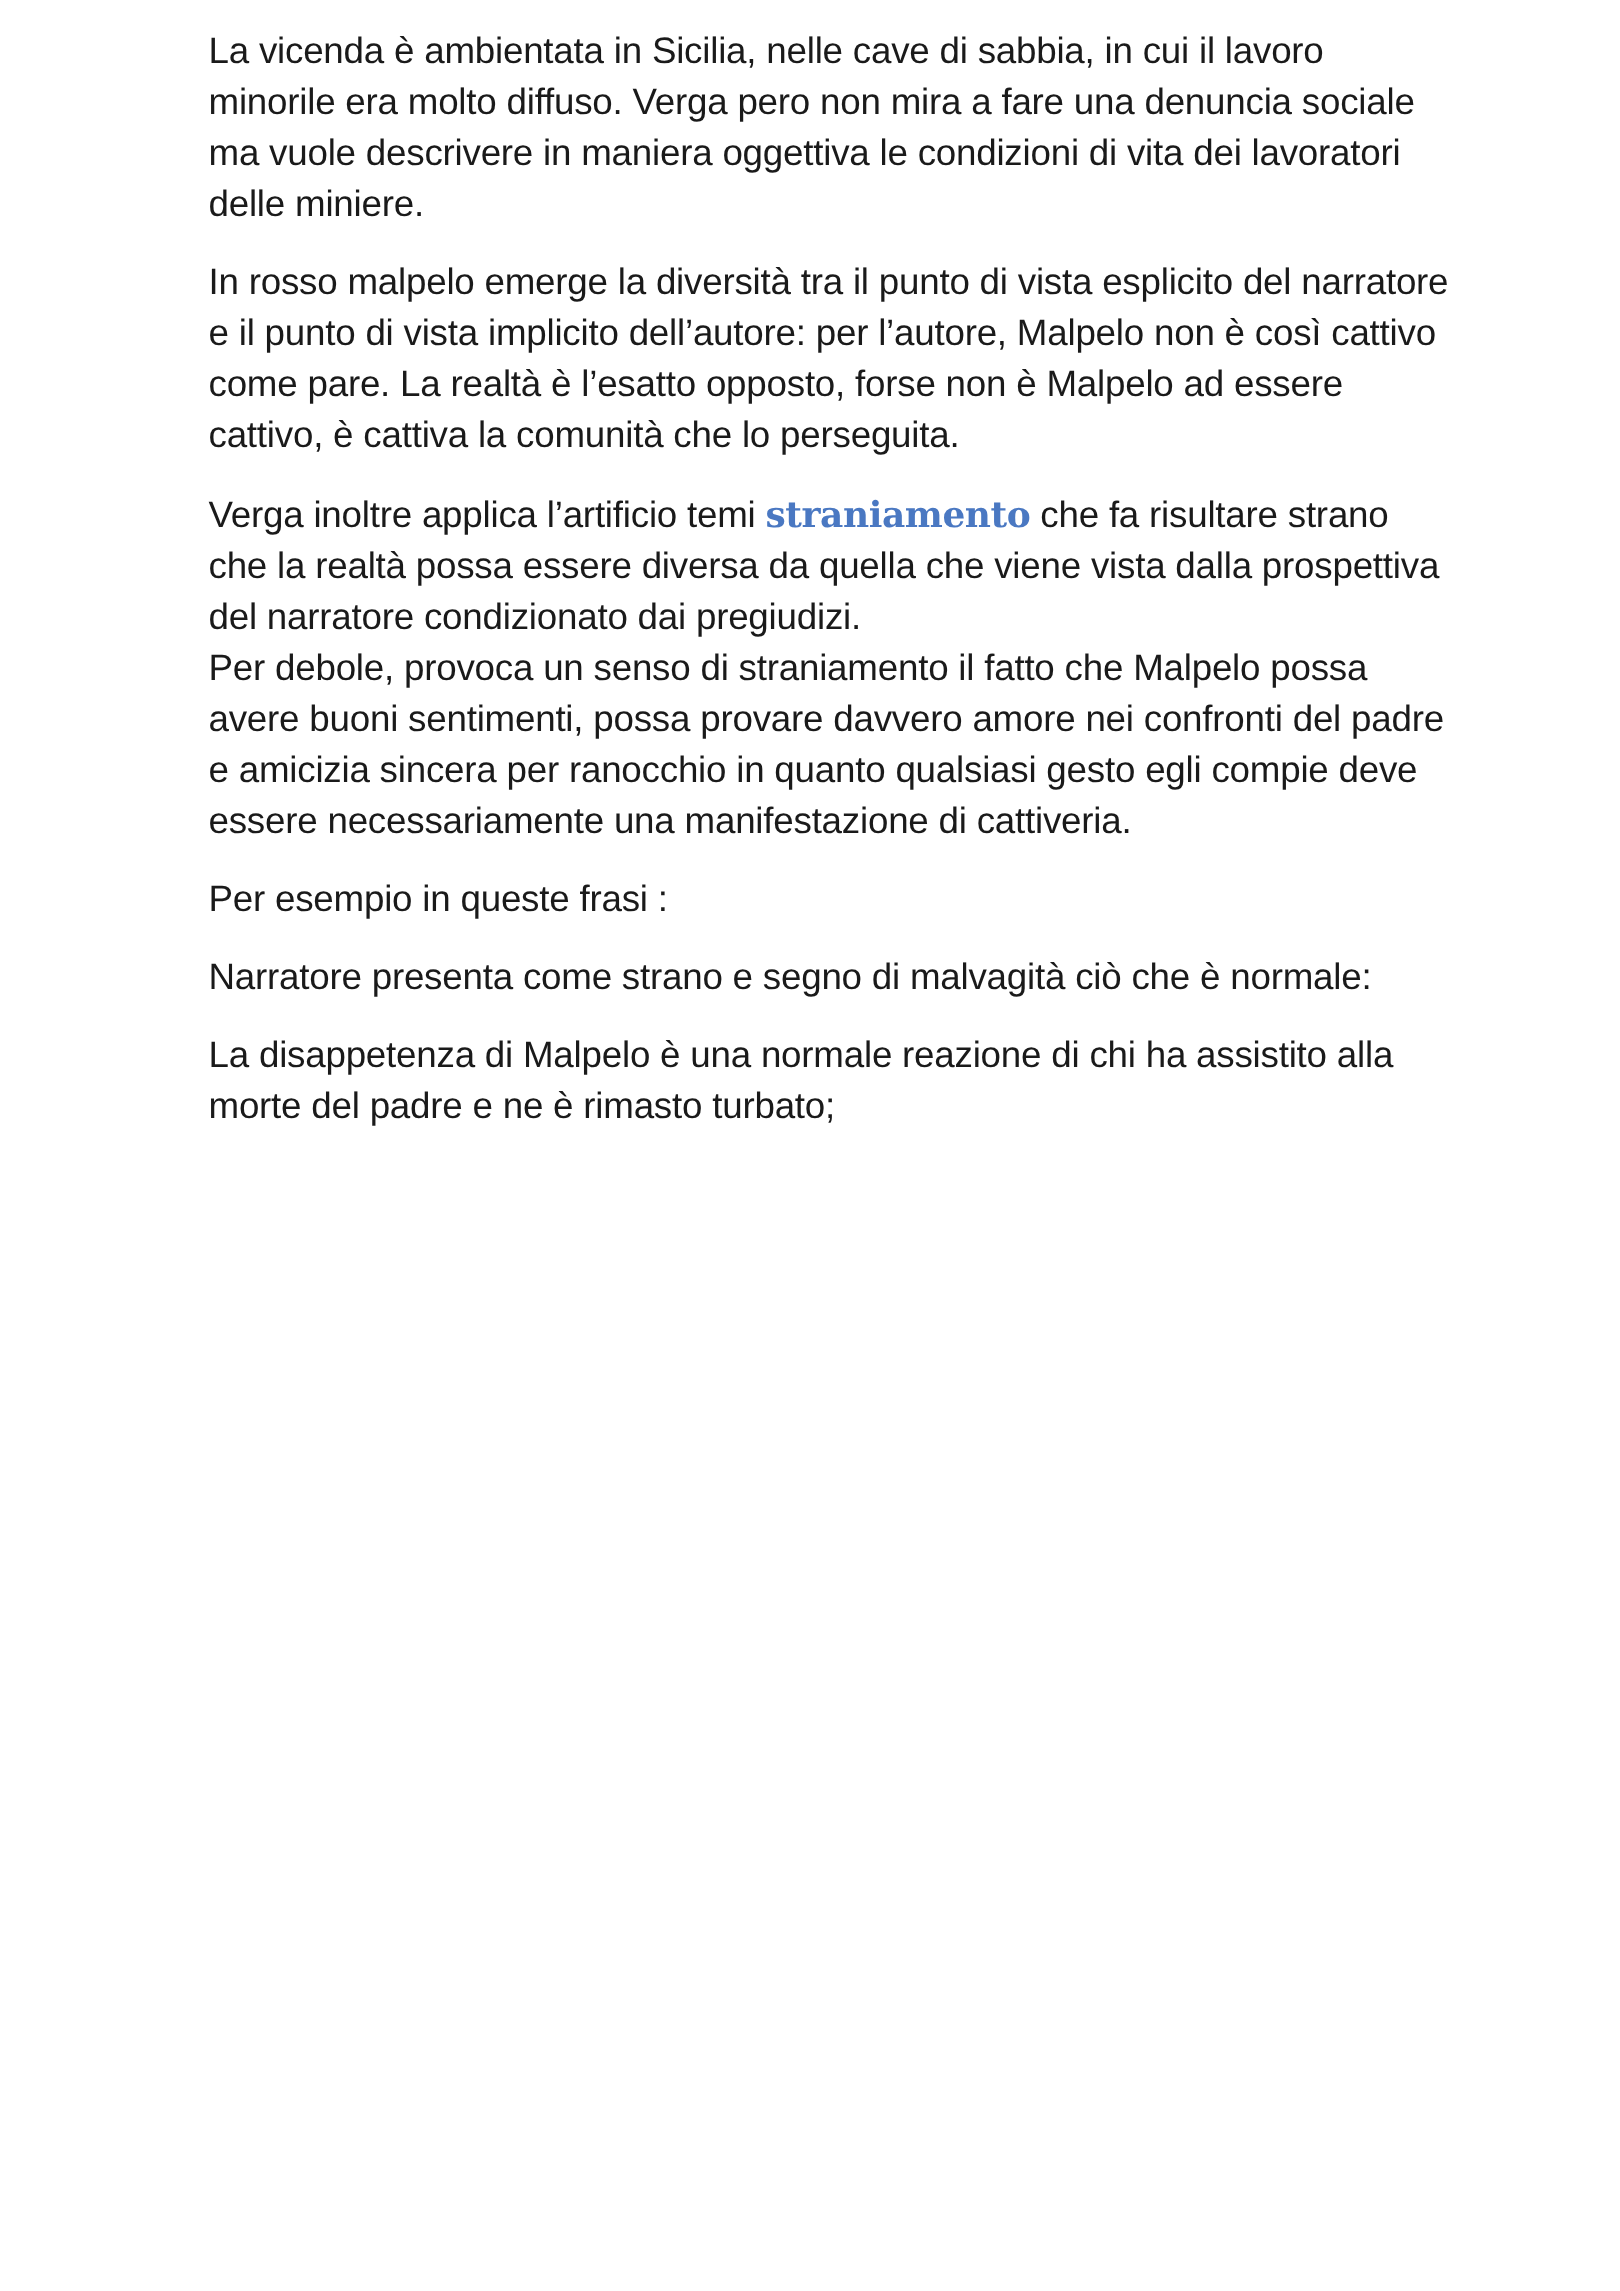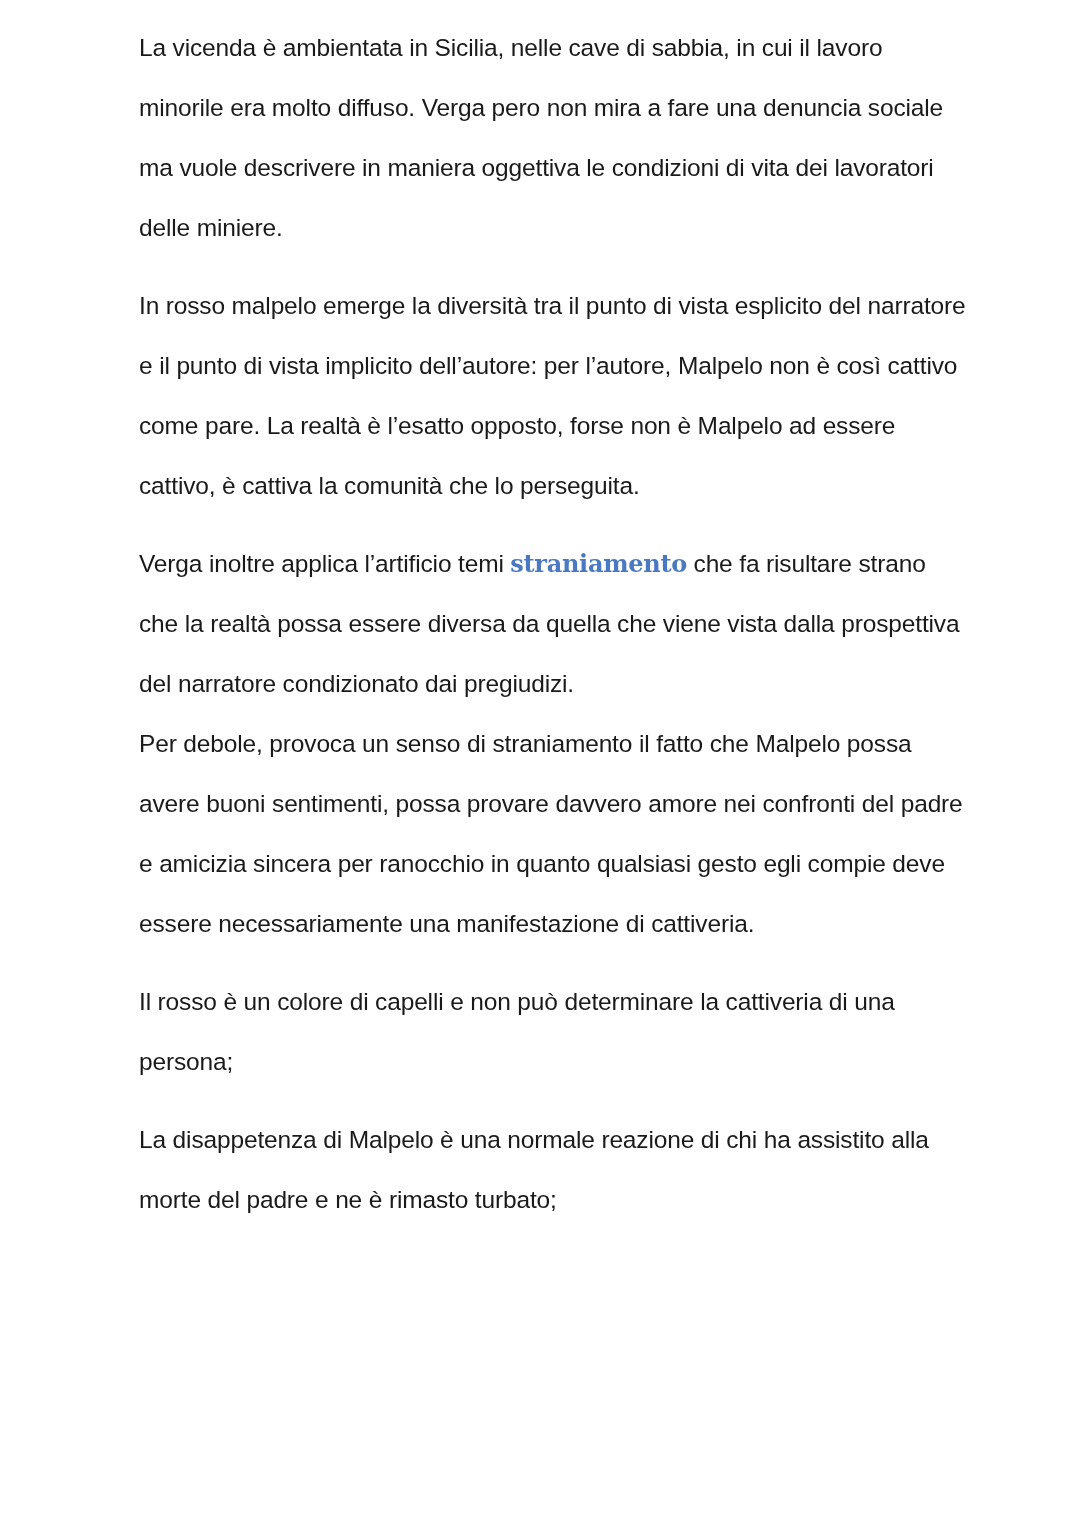--- a/index.html
+++ b/index.html
@@ -16,21 +16,21 @@
       color: #1a1a1a;
     }
     .page {
       position: absolute;
       left: 139px;
       top: 18px;
       width: 830px;
     }
     .para {
       font-size: 24.5px;
-      line-height: 60px;
+      line-height: 34px;
       margin: 0 0 18px 0;
       letter-spacing: -0.15px;
     }
     .para .line { display: block; }
     .hl {
       font-family: "DejaVu Serif", "Liberation Serif", serif;
       font-weight: bold;
       color: #4a78c2;
       font-size: 24px;
       letter-spacing: -0.3px;
@@ -48,26 +48,27 @@
   <p class="para">
     <span>In rosso malpelo emerge la diversità tra il punto di vista esplicito del narratore e il punto di vista implicito dell’autore: per l’autore, Malpelo non è così cattivo come pare. La realtà è l’esatto opposto, forse non è Malpelo ad essere cattivo, è cattiva la comunità che lo perseguita.</span>
   </p>
 
   <p class="para">
     <span>Verga inoltre applica l’artificio temi </span><span class="hl">straniamento</span><span> che fa risultare strano che la realtà possa essere diversa da quella che viene vista dalla prospettiva del narratore condizionato dai pregiudizi.</span>
     <span class="line">Per debole, provoca un senso di straniamento il fatto che Malpelo possa avere buoni sentimenti, possa provare davvero amore nei confronti del padre e amicizia sincera per ranocchio in quanto qualsiasi gesto egli compie deve essere necessariamente una manifestazione di cattiveria.</span>
   </p>
 
   <p class="para">
+    <span class="line">Per esempio in queste frasi :</span>
   </p>
 
 
+  <p class="para">
+    <span>Narratore presenta come strano e segno di malvagità ciò che è normale:</span>
+  </p>
 
-  <p class="para">
-    <span>Il rosso è un colore di capelli e non può determinare la cattiveria di una persona;</span>
-  </p>
 
   <p class="para">
     <span>La disappetenza di Malpelo è una normale reazione di chi ha assistito alla morte del padre e ne è rimasto turbato;</span>
   </p>
 
 
 </div>
 
 </body></html>

